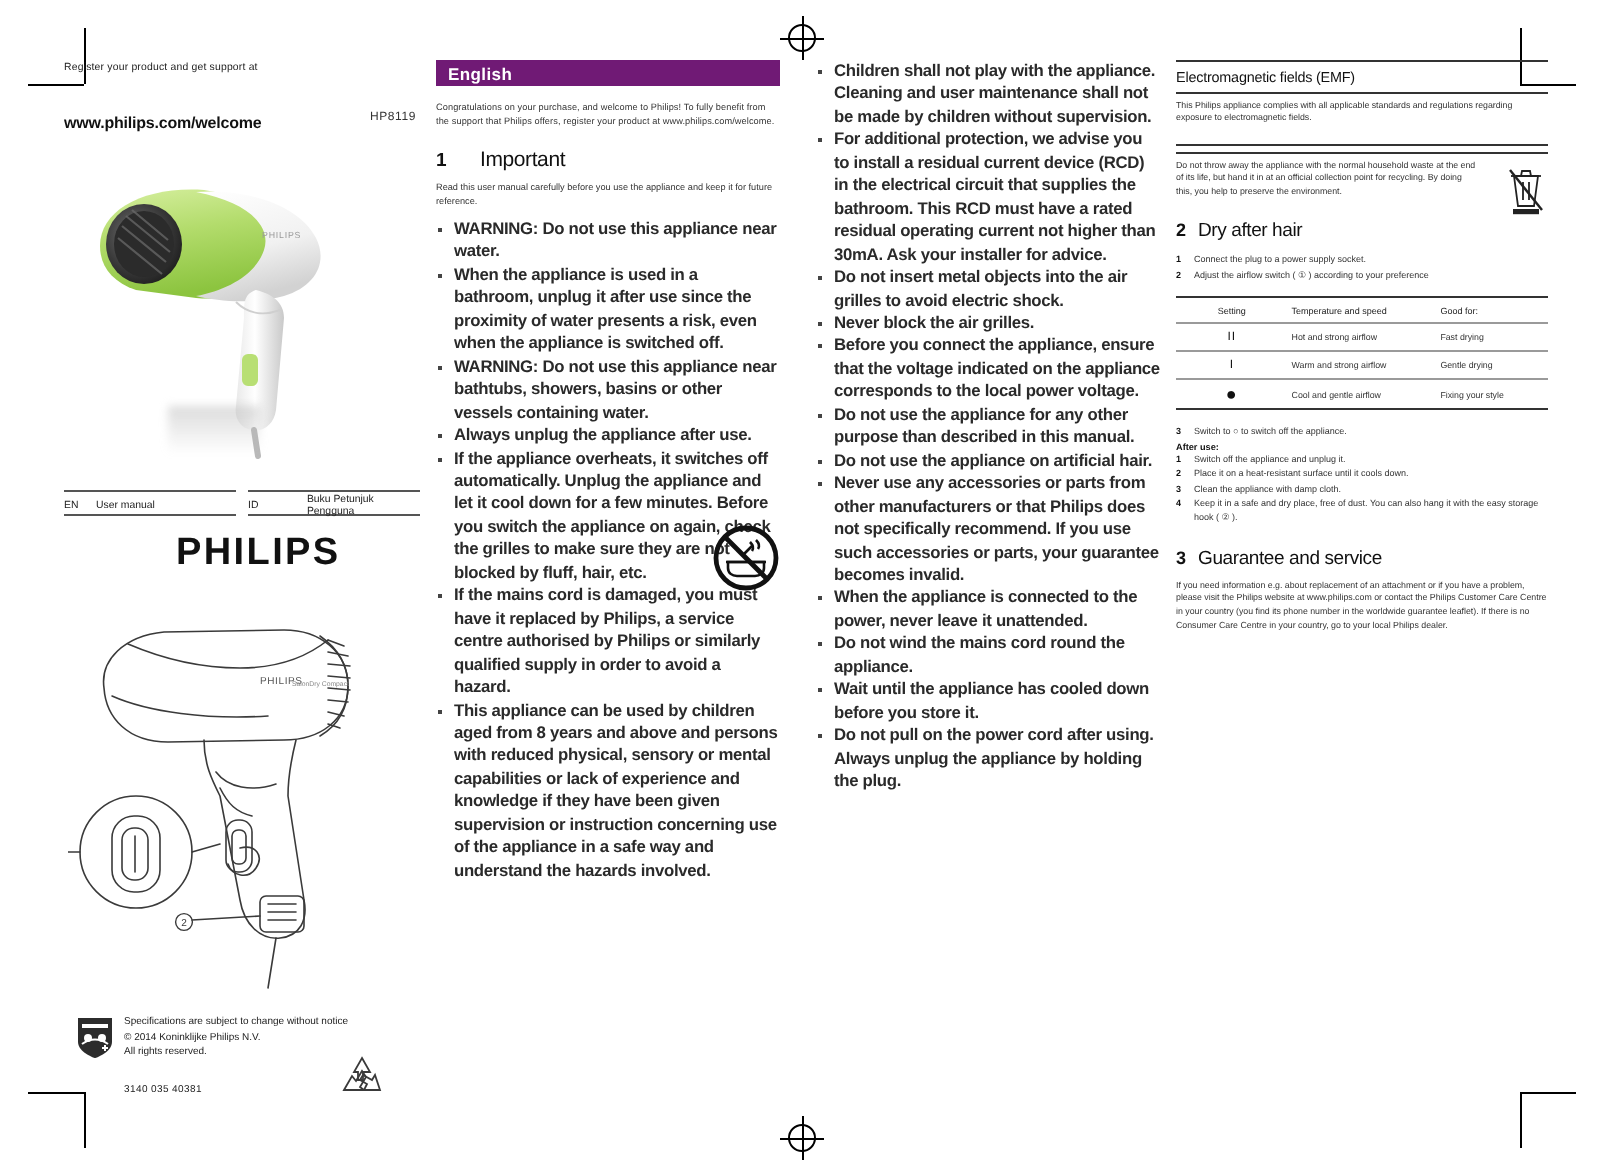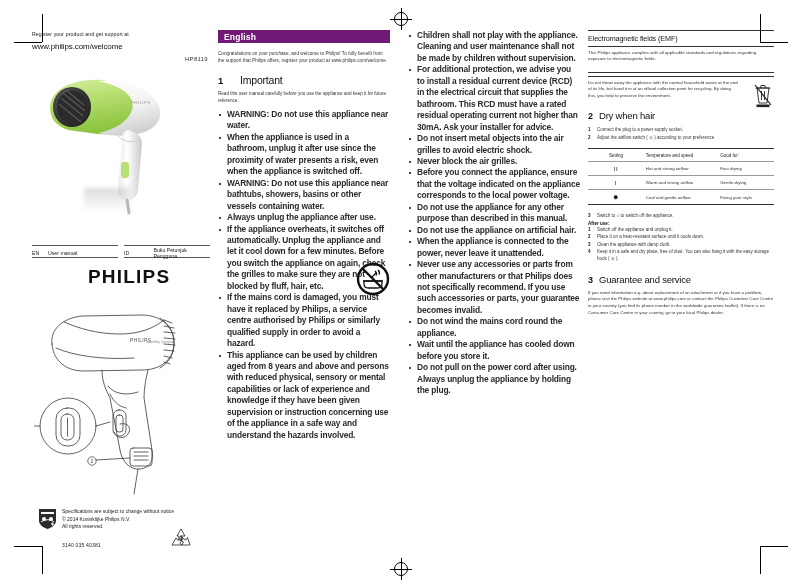--- a/index.html
+++ b/index.html
@@ -40,21 +40,22 @@
   .col-b { left: 186px; width: 172px; }
   .col-c { left: 376px; width: 172px; }
   .col-d { left: 556px; width: 186px; }
 
   
   .register-line {
     font-size: 5.2px; line-height: 8px; color: #222; letter-spacing: .1px;
   }
   .register-url {
     font-size: 8px; line-height: 11px; color: #111; letter-spacing: -.1px;
-    margin-top: 3px;
+    margin-top: 18px;
+    font-weight: bold;
   }
   .model-no {
     position: absolute; right: -6px; top: 26px;
     font-size: 6px; color: #333; letter-spacing: .3px;
   }
 
   .hero-photo { position: relative; width: 170px; height: 145px; margin-top: 18px; }
   .hero-reflection {
     position: absolute; left: 52px; top: 118px; width: 46px; height: 24px;
     background: linear-gradient(to bottom, rgba(185,185,185,.5), rgba(255,255,255,0));
@@ -380,22 +381,22 @@
 
   <div class="col col-c">
     <ul class="bullets">
       <li>Children shall not play with the appliance. Cleaning and user maintenance shall not be made by children without supervision.</li>
       <li>For additional protection, we advise you to install a residual current device (RCD) in the electrical circuit that supplies the bathroom. This RCD must have a rated residual operating current not higher than 30mA. Ask your installer for advice.</li>
       <li>Do not insert metal objects into the air grilles to avoid electric shock.</li>
       <li>Never block the air grilles.</li>
       <li>Before you connect the appliance, ensure that the voltage indicated on the appliance corresponds to the local power voltage.</li>
       <li>Do not use the appliance for any other purpose than described in this manual.</li>
       <li>Do not use the appliance on artificial hair.</li>
+      <li>Never use any accessories or parts from other manufacturers or that Philips does not specifically recommend. If you use such accessories or parts, your guarantee becomes invalid.</li>
       <li>When the appliance is connected to the power, never leave it unattended.</li>
-      <li>Never use any accessories or parts from other manufacturers or that Philips does not specifically recommend. If you use such accessories or parts, your guarantee becomes invalid.</li>
       <li>Do not wind the mains cord round the appliance.</li>
       <li>Wait until the appliance has cooled down before you store it.</li>
       <li>Do not pull on the power cord after using. Always unplug the appliance by holding the plug.</li>
     </ul>
   </div>
 
   <div class="col col-d">
 
     <div class="d-rule"></div>
     <div class="d-head">Electromagnetic fields (EMF)</div>
@@ -415,21 +416,21 @@
           <path d="M8.5 6 L9 3.5 L13 3.5 L13.5 6"></path>
           <path d="M9.5 9 L9.5 18 M12.5 9 L12.5 18"></path>
           <path d="M3 3 L19 23" stroke-width="1.2"></path>
           <rect x="4.5" y="22.5" width="13" height="2.6" fill="#222" stroke="none"></rect>
         </svg>
       </div>
     </div>
 
     <div class="d-h2">
       <span class="n">2</span>
-      <span class="t">Dry when hair</span>
+      <span class="t">Dry after hair</span>
     </div>
 
     <ol class="numlist">
       <li>
         <span class="idx">1</span>
         <span>Connect the plug to a power supply socket.</span>
       </li>
       <li>
         <span class="idx">2</span>
         <span>Adjust the airflow switch ( ① ) according to your preference</span>

